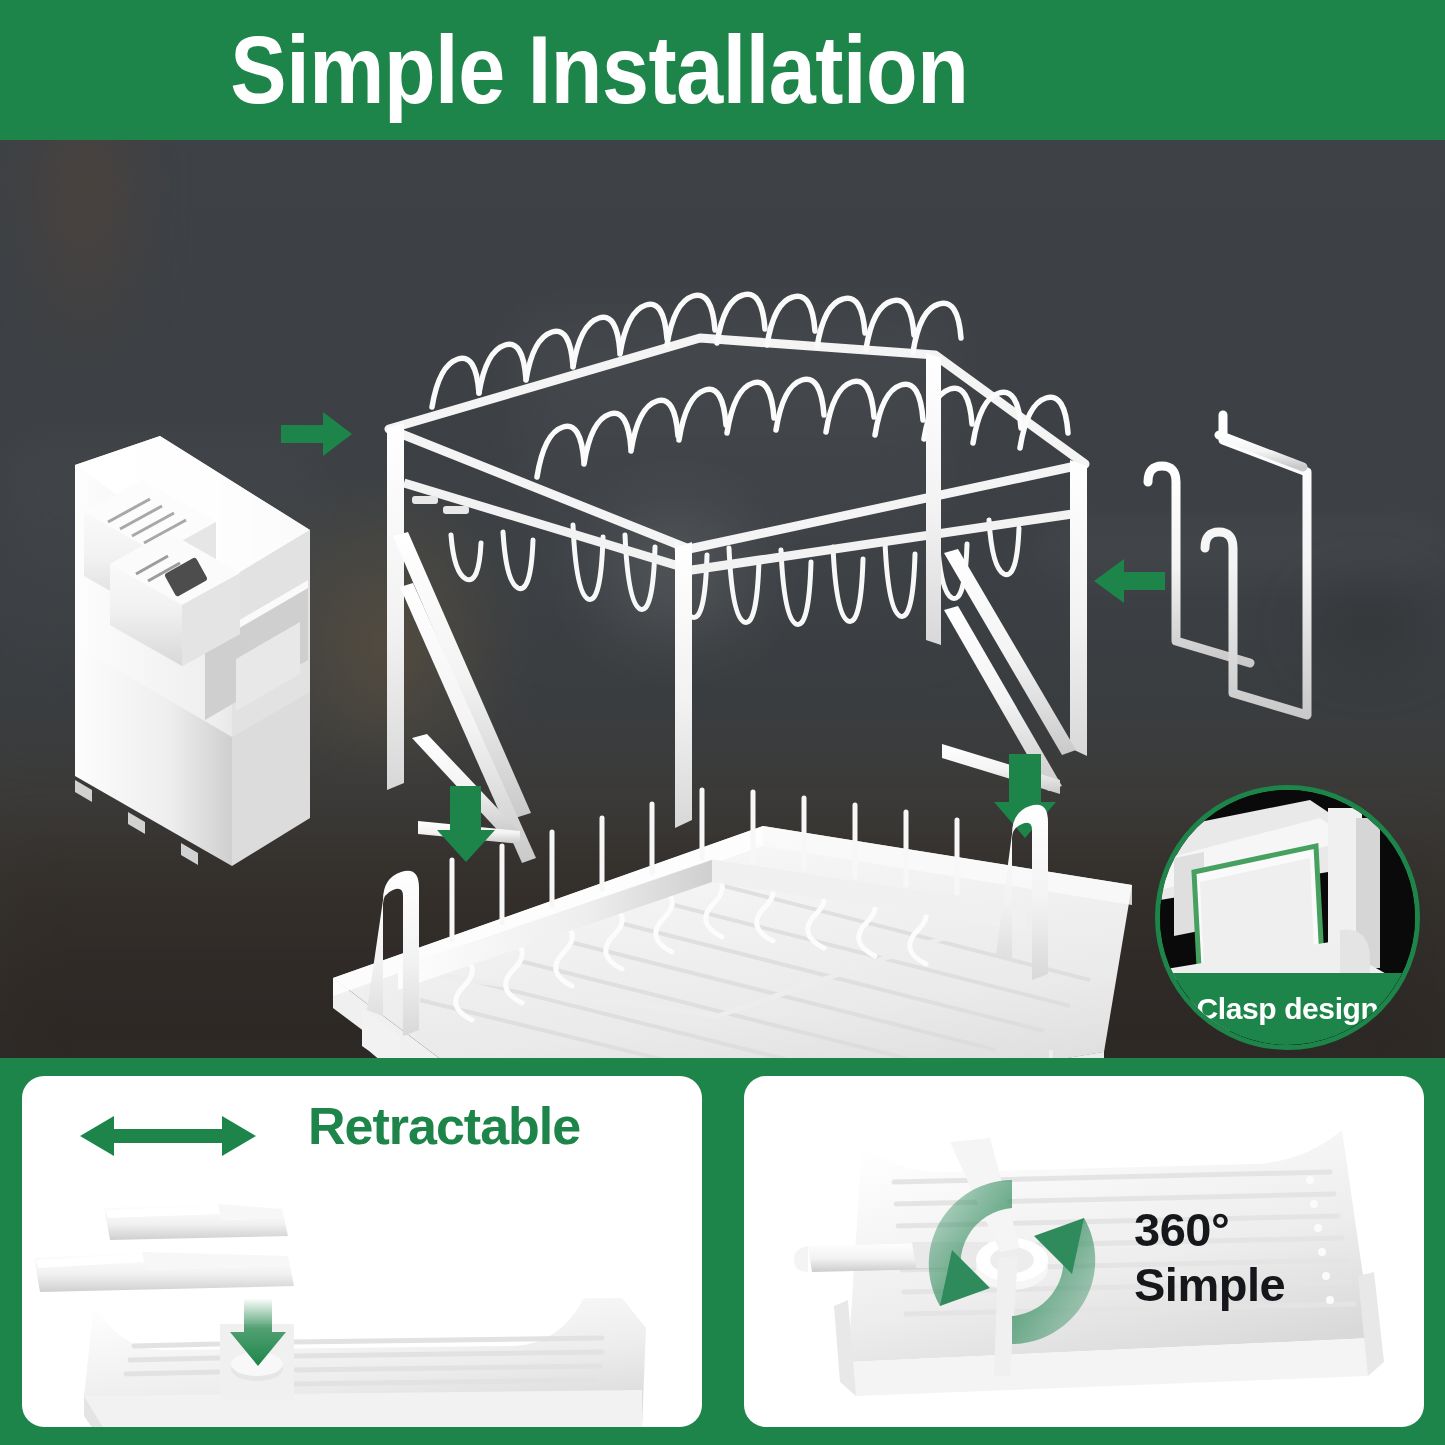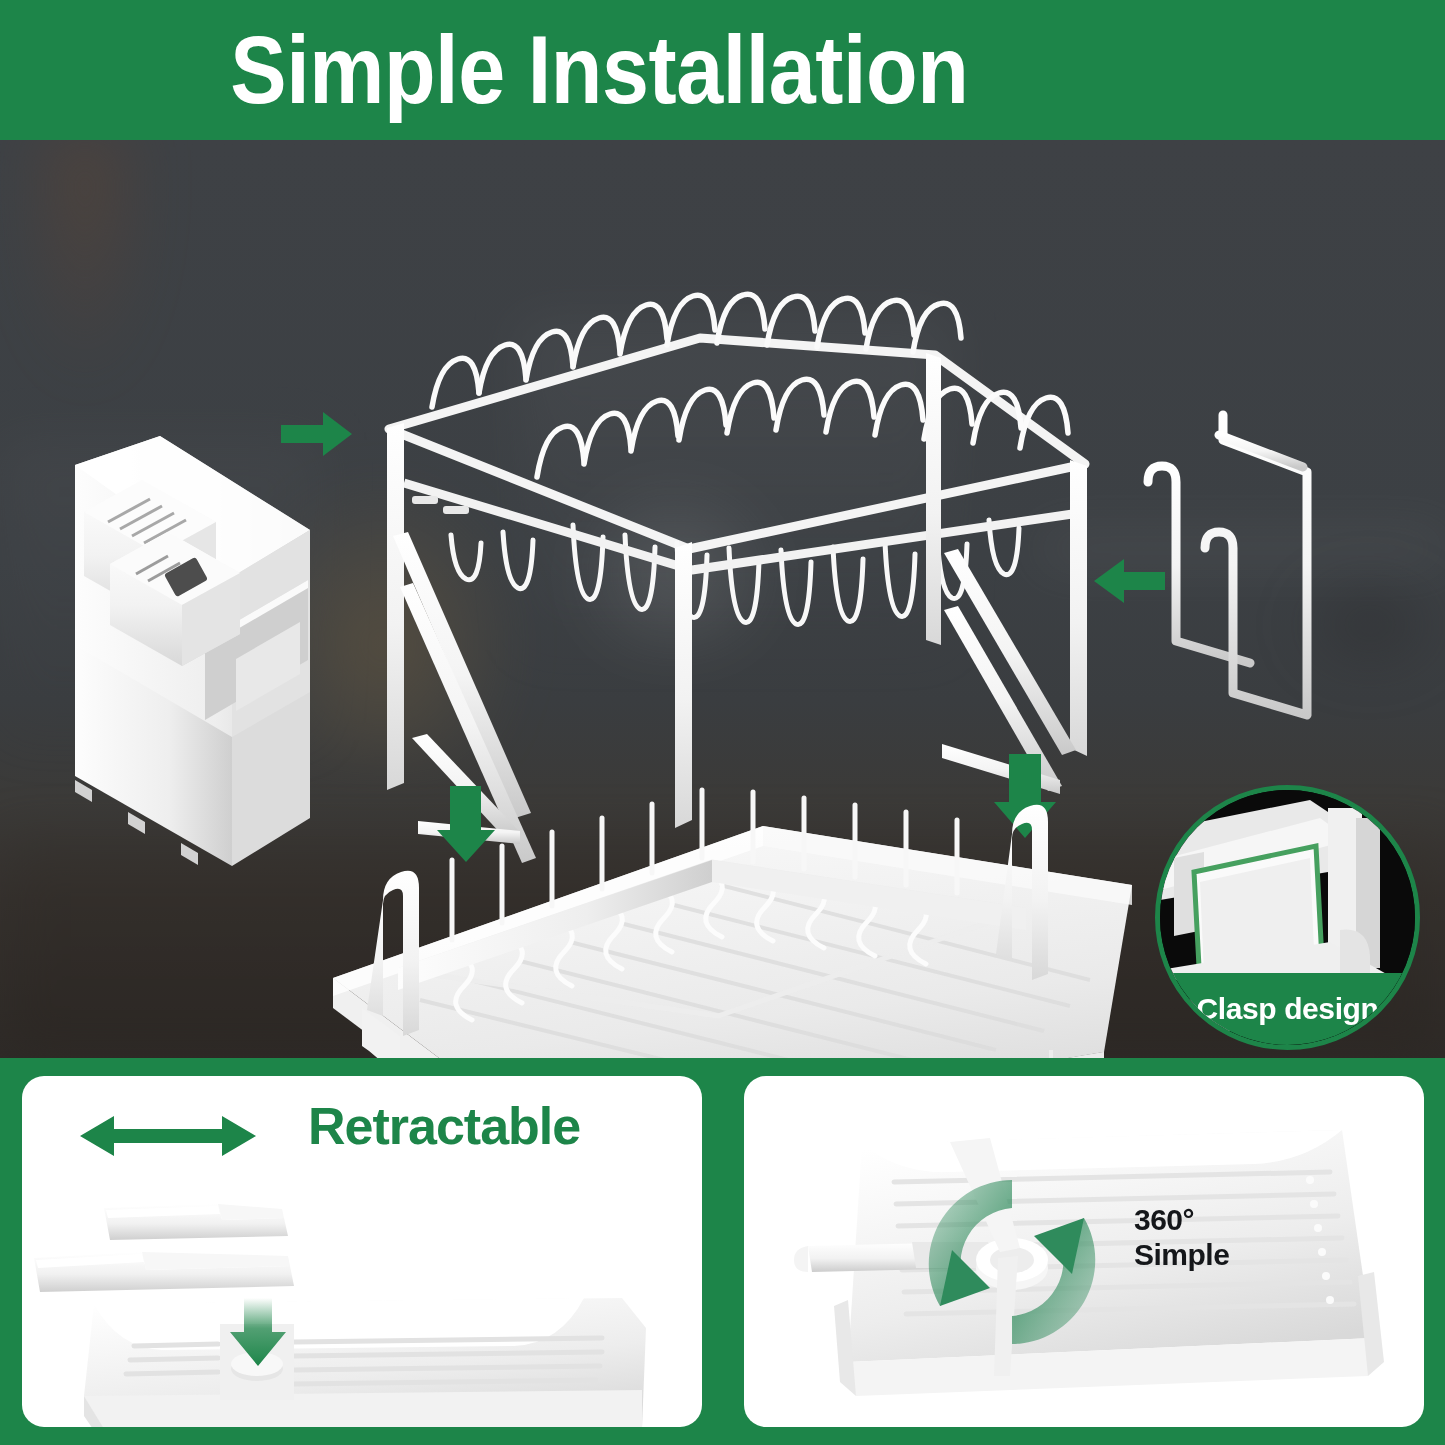--- a/index.html
+++ b/index.html
@@ -165,21 +165,21 @@
     left: 286px; top: 24px;
     font-size: 52px;
     font-weight: bold;
     color: #1d8549;
     letter-spacing: -1px;
     line-height: 1;
   }
   .rotate-label {
     position: absolute;
     left: 390px; top: 126px;
-    font-size: 30px;
+    font-size: 47px;
     font-weight: bold;
     color: #15171a;
     line-height: 1.18;
     letter-spacing: -0.5px;
   }
   .rotate-label span { display: block; }
 </style>
 </head>
 <body>
 

